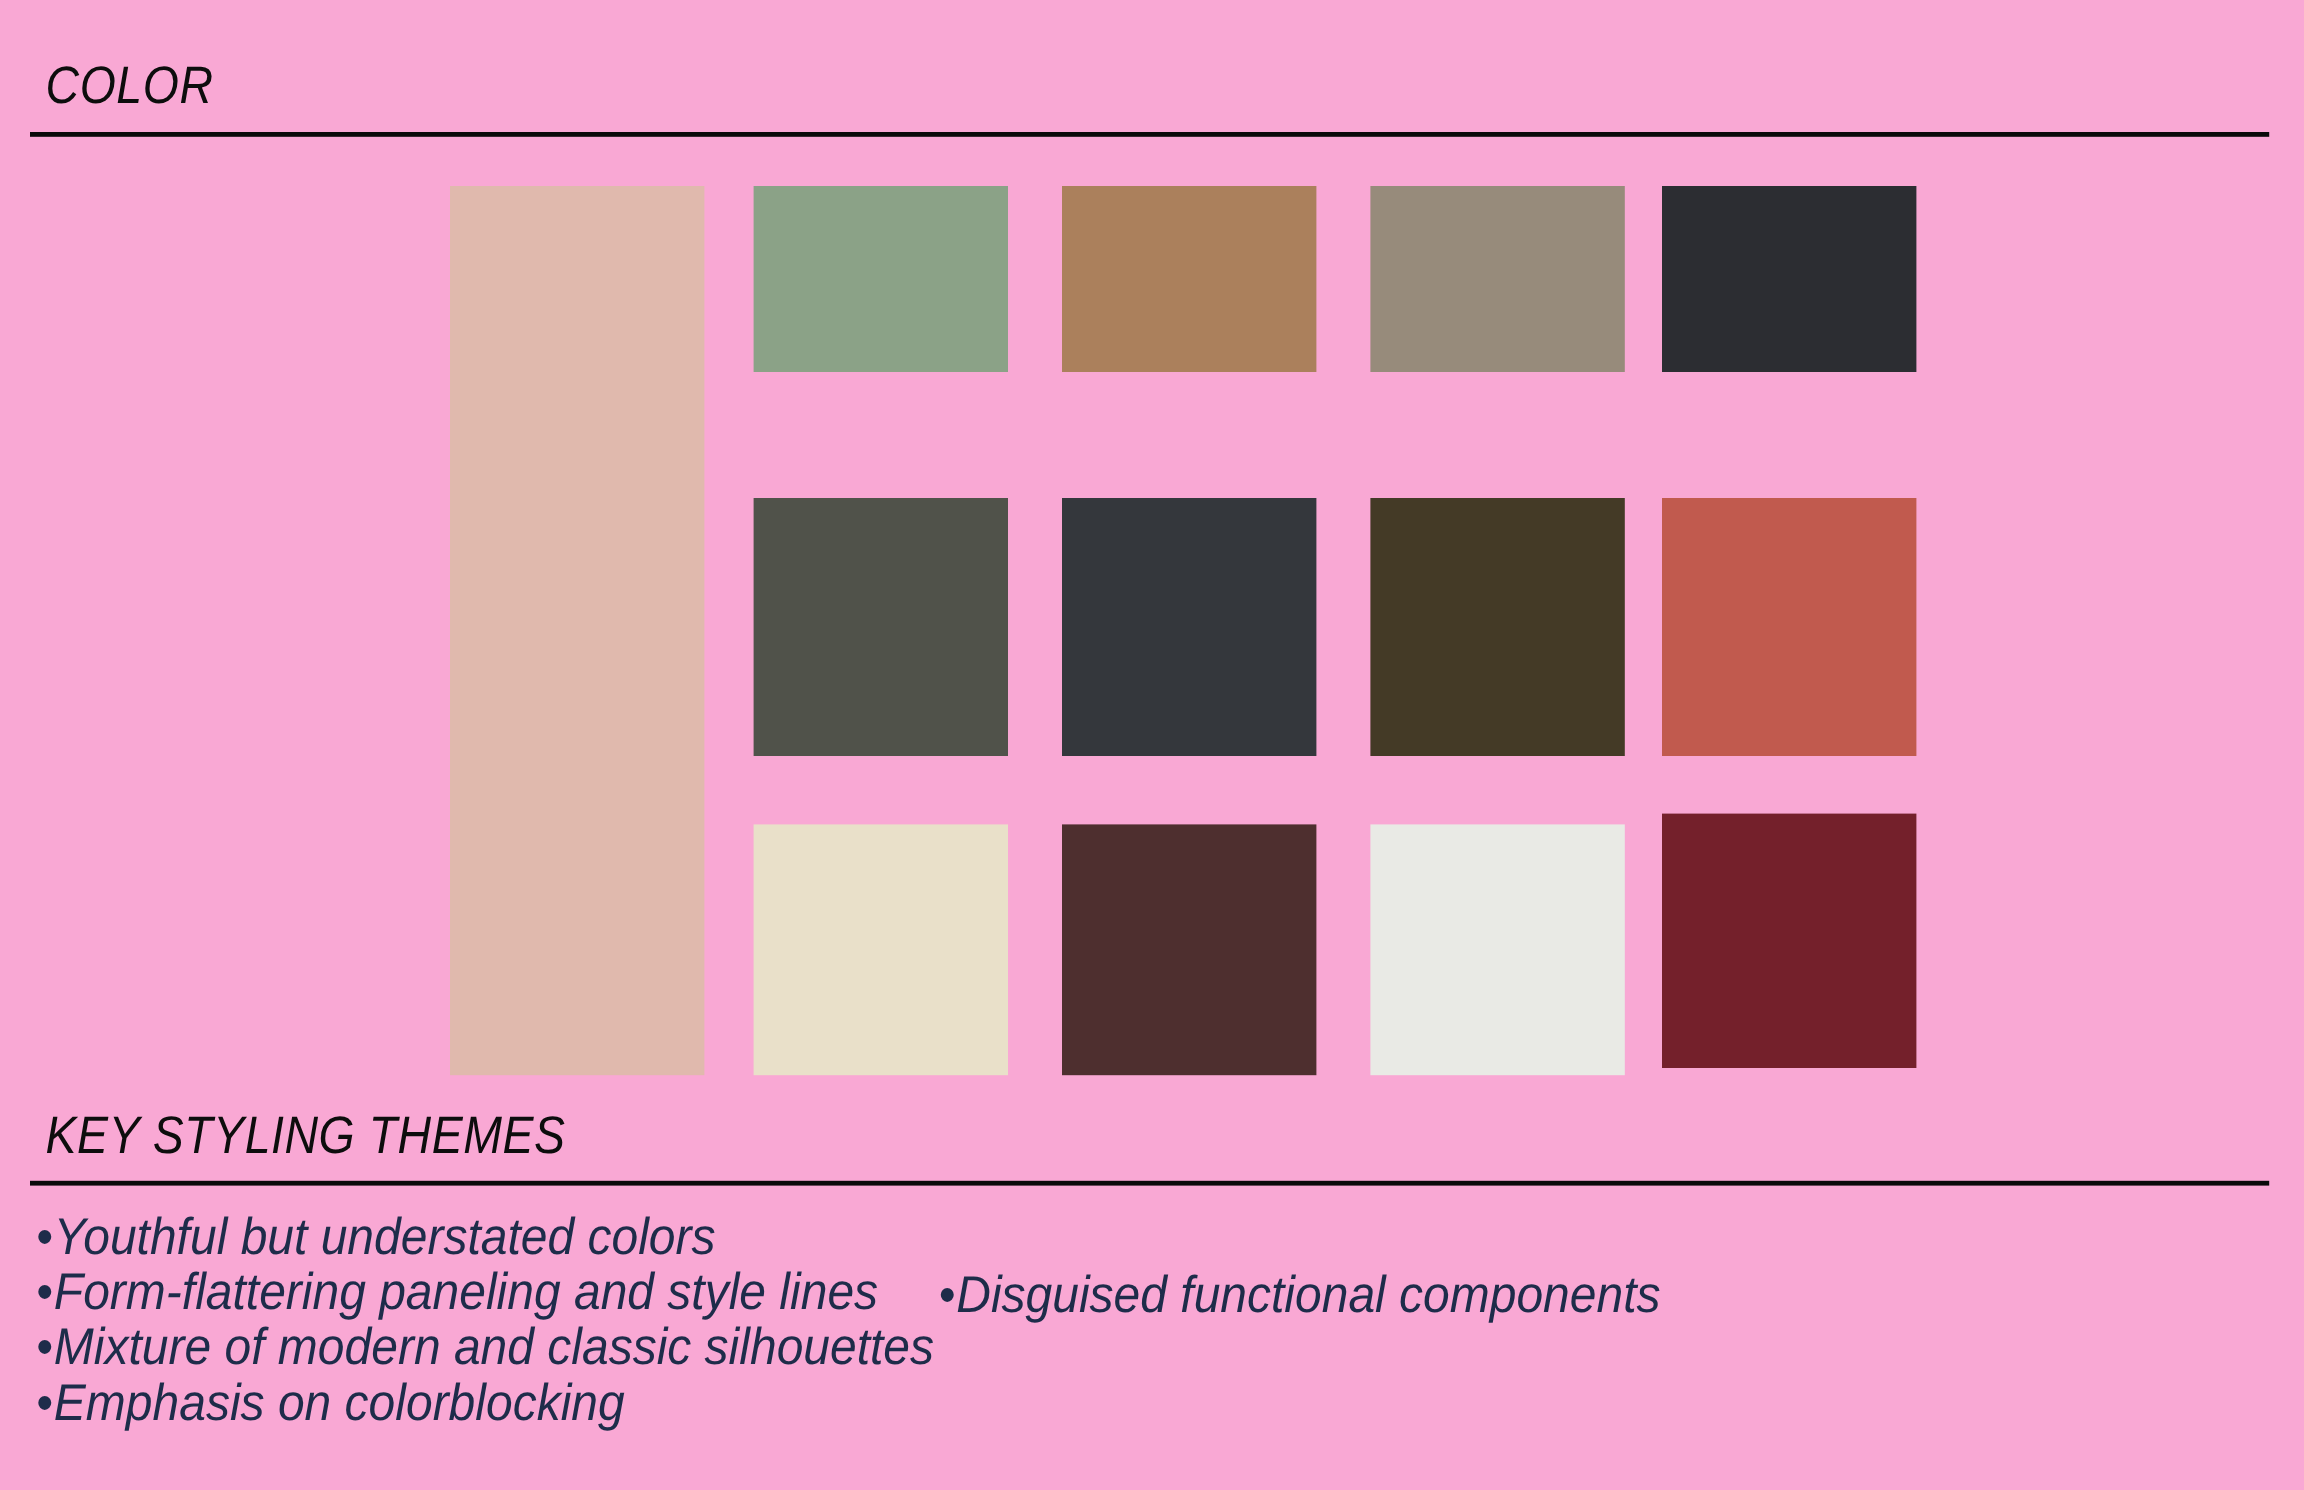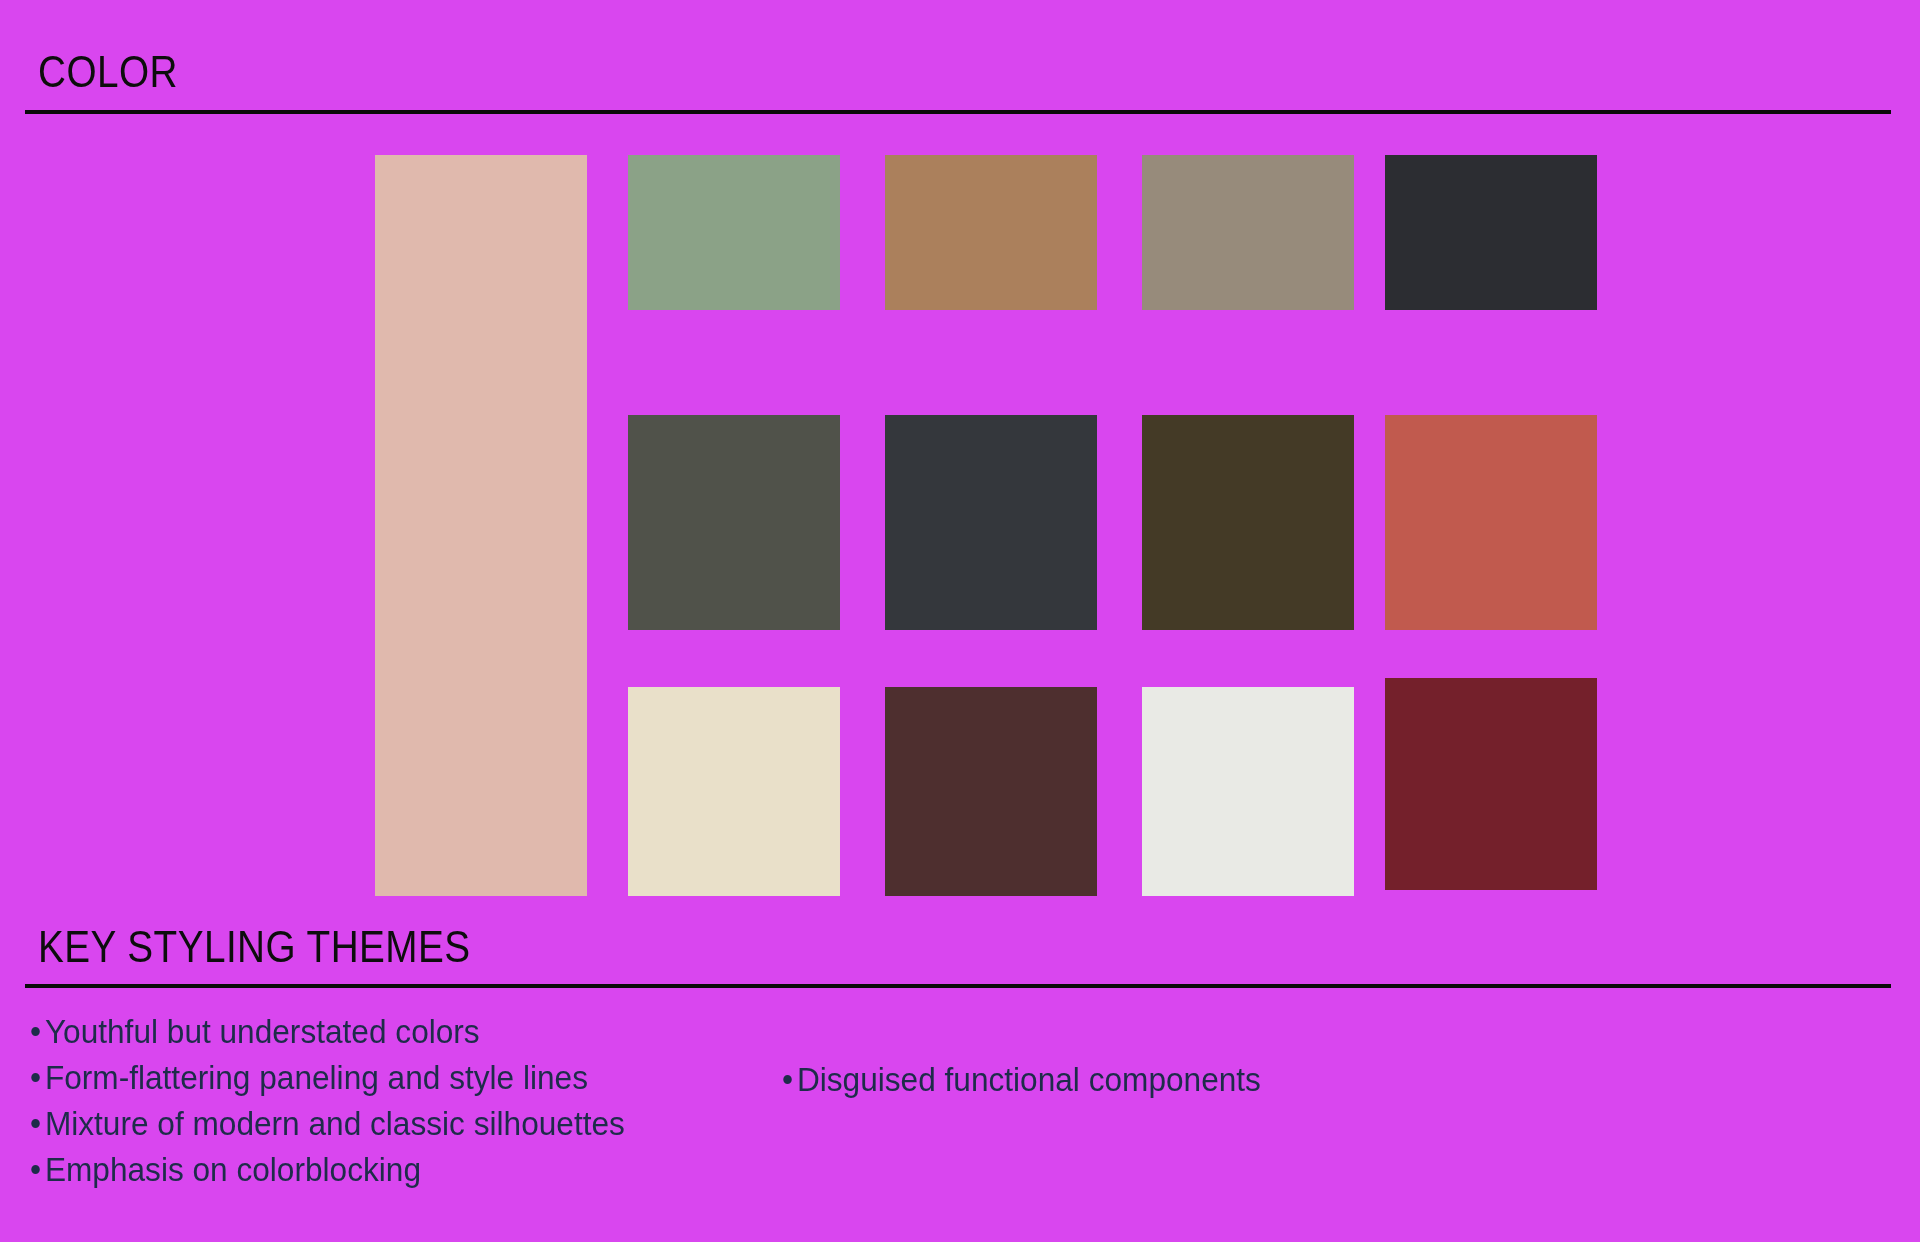--- a/index.html
+++ b/index.html
@@ -11,21 +11,22 @@
     width: 1920px;
     height: 1242px;
     position: relative;
     font-family: "Liberation Sans", sans-serif;
     overflow: hidden;
   }
 
   .page {
     position: absolute;
     inset: 0;
-    background: #d946ef;
+    background: #f9a8d4;
+    font-style: italic;
   }
 
   
   .section-heading {
     position: absolute;
     left: 38px;
     font-family: "Liberation Sans", sans-serif;
     font-weight: 400;
     font-stretch: condensed;
     color: #0d0d0d;
@@ -67,21 +68,21 @@
     position: absolute;
   }
 
   
   .bullets {
     position: absolute;
     font-family: "Liberation Sans", sans-serif;
     font-weight: 400;
     font-stretch: condensed;
     color: #1e2c4a;
-    font-size: 34px;
+    font-size: 43px;
     line-height: 46px;
     white-space: nowrap;
   }
   #bullets-left  { left: 30px;  top: 1008px; }
   #bullets-right { left: 782px; top: 1008px; margin-top: 48px; }
 
   .bullet-line {
     display: block;
     transform: scaleX(0.93);
     transform-origin: left center;

